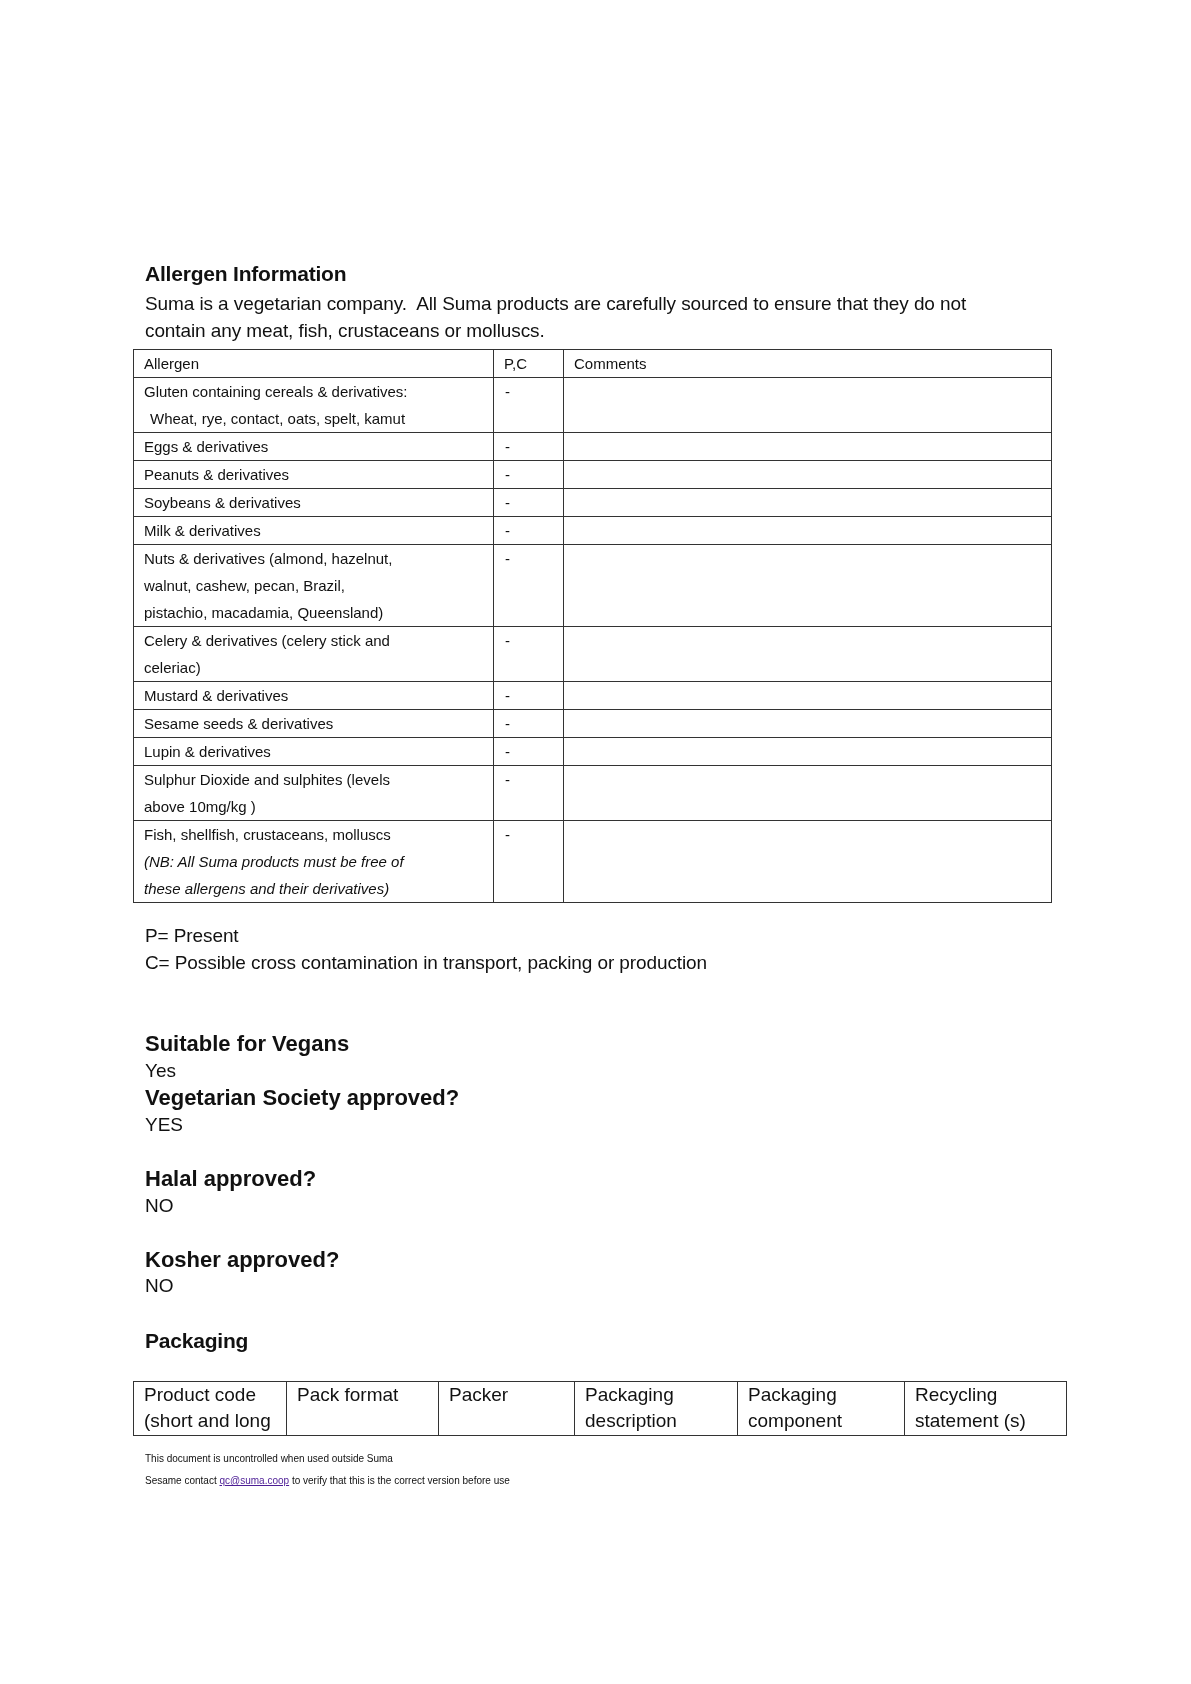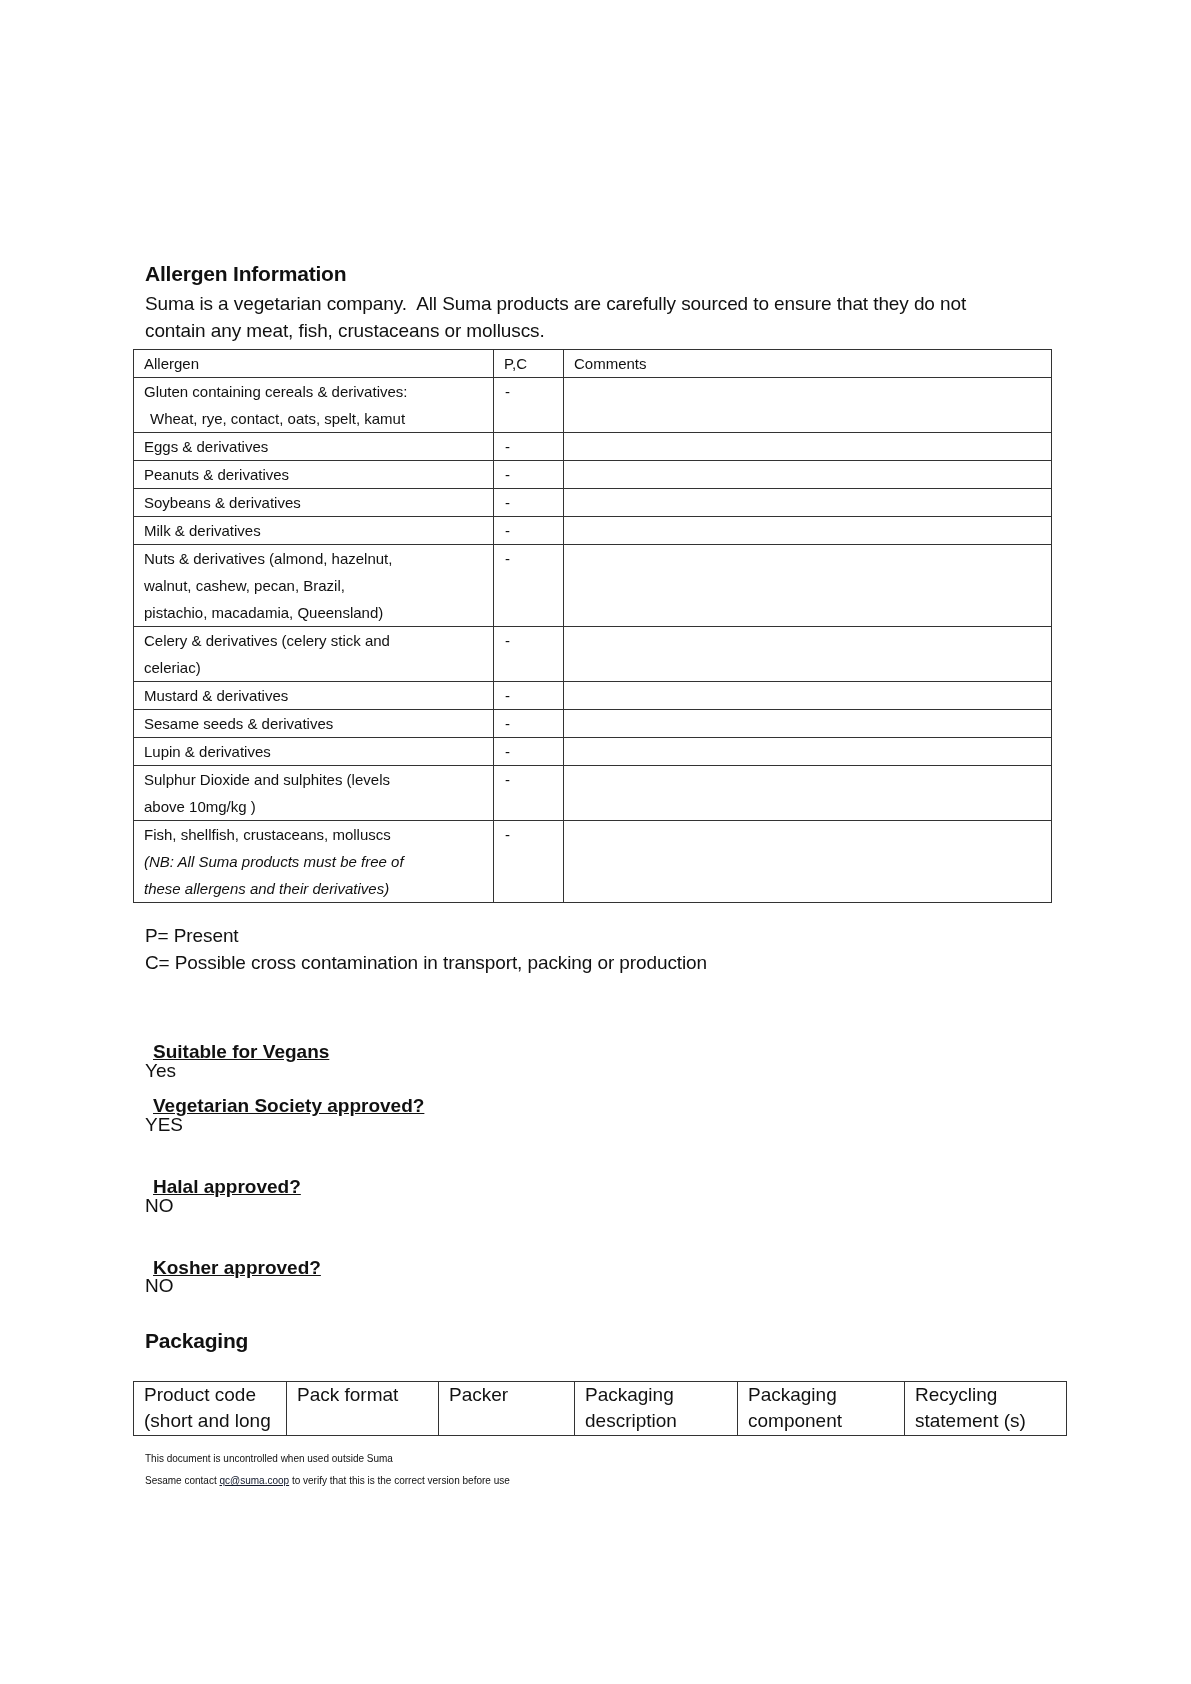--- a/index.html
+++ b/index.html
@@ -29,24 +29,23 @@
       letter-spacing: -0.2px;
     }
     .body-text {
       font-size: 19px;
       line-height: 27px;
       margin: 0;
       letter-spacing: -0.1px;
     }
     .bold-label {
       font-weight: bold;
-      font-size: 19px;
-      line-height: 27px;
-      margin: 8px;
-      text-decoration: underline;
+      font-size: 22px;
+      line-height: 27px;
+      margin: 0;
     }
     .val {
       font-size: 19px;
       line-height: 27px;
       margin: 0;
     }
 
     
     table.allergen {
       position: absolute;
@@ -92,21 +91,21 @@
       text-align: left;
       height: 53px;
     }
 
     .footer-text {
       font-size: 10px;
       line-height: 22px;
       margin: 0;
     }
     .footer-link {
-      color: #0f172a;
+      color: #4c1d95;
       text-decoration: underline;
     }
   </style>
 </head>
 <body>
 
 <div class="page">
 
   <h2 class="h-section abs" style="left:145px; top:262px;">Allergen Information</h2>
   <p class="body-text abs" style="left:145px; top:290px; white-space:pre;">Suma is a vegetarian company.  All Suma products are carefully sourced to ensure that they do not</p>

